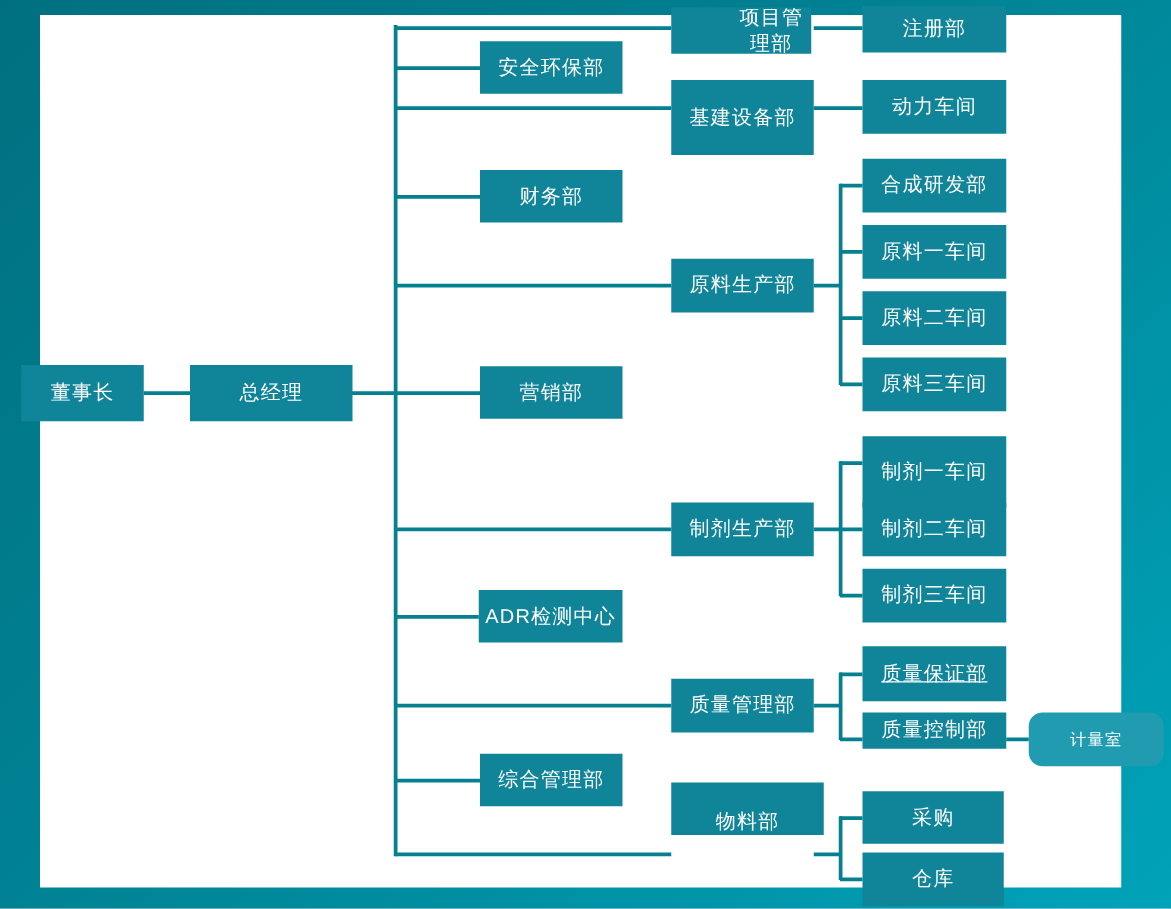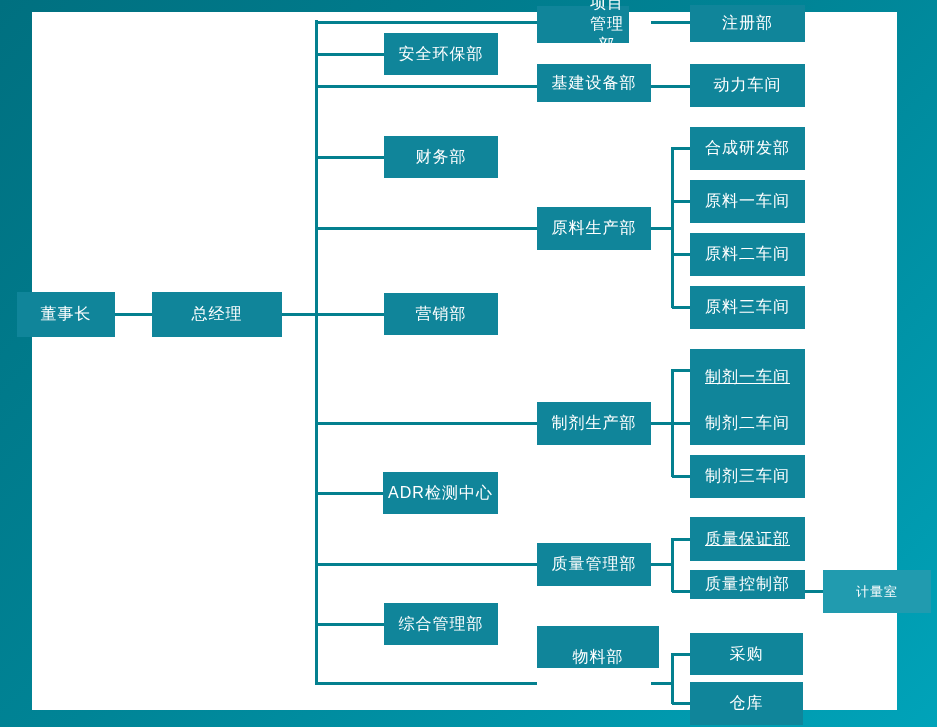--- a/index.html
+++ b/index.html
@@ -78,27 +78,27 @@
       <div class="vline" style="left: 671px; top: 538px; width: 3px; height: 54px;"></div>
       <div class="vline" style="left: 671px; top: 653px; width: 3px; height: 51px;"></div>
     </div>
   <div id="nodes-layer">
       <div class="node" style="left: 17px; top: 292px; width: 98px; height: 45px;">
         <span>董事长</span>
       </div>
       <div class="node" style="left: 152px; top: 292px; width: 130px; height: 45px;">
         <span>总经理</span>
       </div>
-      <div class="node" style="left: 537px; top: 6px; width: 92px; height: 37px; padding-left: 48px;">
+      <div class="node" style="left: 537px; top: 6px; width: 112px; height: 37px; padding-left: 48px;">
         <span>项目管理部</span>
       </div>
       <div class="node" style="left: 384px; top: 33px; width: 114px; height: 42px;">
         <span>安全环保部</span>
       </div>
-      <div class="node" style="left: 537px; top: 64px; width: 114px; height: 38px;">
+      <div class="node" style="left: 537px; top: 64px; width: 114px; height: 60px;">
         <span>基建设备部</span>
       </div>
       <div class="node" style="left: 384px; top: 136px; width: 114px; height: 42px;">
         <span>财务部</span>
       </div>
       <div class="node" style="left: 537px; top: 207px; width: 114px; height: 43px;">
         <span>原料生产部</span>
       </div>
       <div class="node" style="left: 384px; top: 293px; width: 114px; height: 42px;">
         <span>营销部</span>
@@ -129,36 +129,36 @@
       </div>
       <div class="node" style="left: 690px; top: 180px; width: 115px; height: 43px;">
         <span>原料一车间</span>
       </div>
       <div class="node" style="left: 690px; top: 233px; width: 115px; height: 43px;">
         <span>原料二车间</span>
       </div>
       <div class="node" style="left: 690px; top: 286px; width: 115px; height: 43px;">
         <span>原料三车间</span>
       </div>
-      <div class="node" style="left: 690px; top: 349px; width: 115px; height: 57px; text-decoration: underline;">
+      <div class="node" style="left: 690px; top: 349px; width: 115px; height: 57px;">
         <span>制剂一车间</span>
       </div>
       <div class="node" style="left: 690px; top: 402px; width: 115px; height: 43px;">
         <span>制剂二车间</span>
       </div>
       <div class="node" style="left: 690px; top: 455px; width: 115px; height: 43px;">
         <span>制剂三车间</span>
       </div>
       <div class="node" style="left: 690px; top: 517px; width: 115px; height: 44px; text-decoration: underline;">
         <span>质量保证部</span>
       </div>
       <div class="node" style="left: 690px; top: 570px; width: 115px; height: 29px;">
         <span>质量控制部</span>
       </div>
-      <div class="node light" style="left: 823px; top: 570px; width: 108px; height: 43px;">
+      <div class="node light" style="left: 823px; top: 570px; width: 108px; height: 43px; border-radius: 11px;">
         <span>计量室</span>
       </div>
       <div class="node" style="left: 690px; top: 633px; width: 113px; height: 42px;">
         <span>采购</span>
       </div>
       <div class="node" style="left: 690px; top: 682px; width: 113px; height: 43px;">
         <span>仓库</span>
       </div>
     </div>
 </div>

